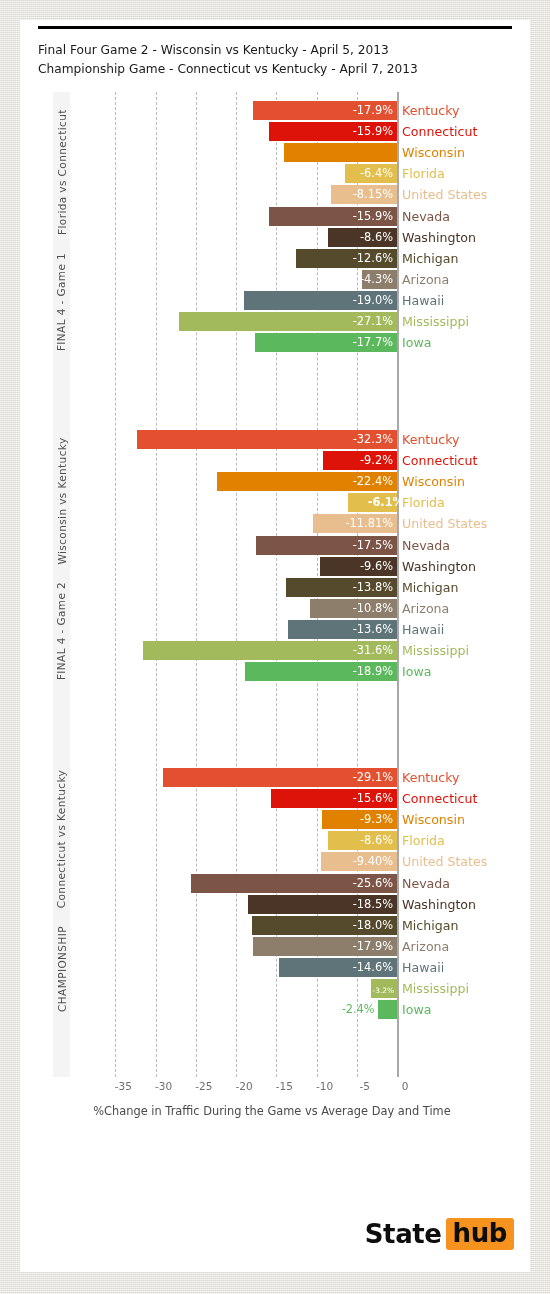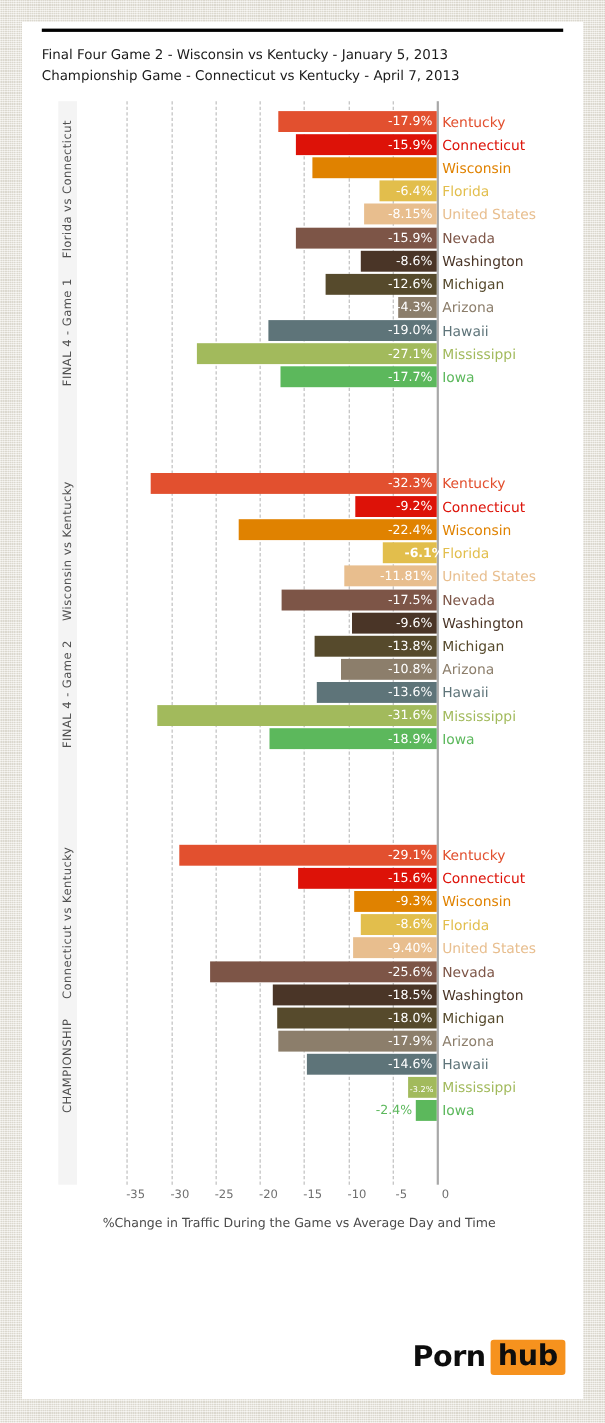--- a/index.html
+++ b/index.html
@@ -202,21 +202,21 @@
 </head>
 <body>
 
 <div class="mat-texture"></div>
 
 <div class="panel">
 
   <div class="title-rule"></div>
 
   <div class="subtitles">
-    <div class="subtitle">Final Four Game 2 - Wisconsin vs Kentucky - January 5, 2013</div>
+    <div class="subtitle">Final Four Game 2 - Wisconsin vs Kentucky - April 5, 2013</div>
     <div class="subtitle">Championship Game - Connecticut vs Kentucky - April 7, 2013</div>
   </div>
 
   <div class="chart-area">
     <div class="y-axis-band"></div>
     <div class="plot">
       <div class="gridlines" id="gridlines">
           <div class="gridline" style="left: 43.25px;"></div>
           <div class="gridline" style="left: 83.5px;"></div>
           <div class="gridline" style="left: 123.75px;"></div>
@@ -437,17 +437,17 @@
         <div class="x-tick" style="left: 172px;">-20</div>
         <div class="x-tick" style="left: 212.25px;">-15</div>
         <div class="x-tick" style="left: 252.5px;">-10</div>
         <div class="x-tick" style="left: 292.75px;">-5</div>
         <div class="x-tick" style="left: 333px;">0</div>
       </div>
     <div class="x-axis-title">%Change in Traffic During the Game vs Average Day and Time</div>
   </div>
 
   <div class="logo">
-    <span class="porn">Porn</span>
+    <span class="porn">State</span>
       <span class="hub">hub</span>
   </div>
 
 </div>
 
 </body></html>

